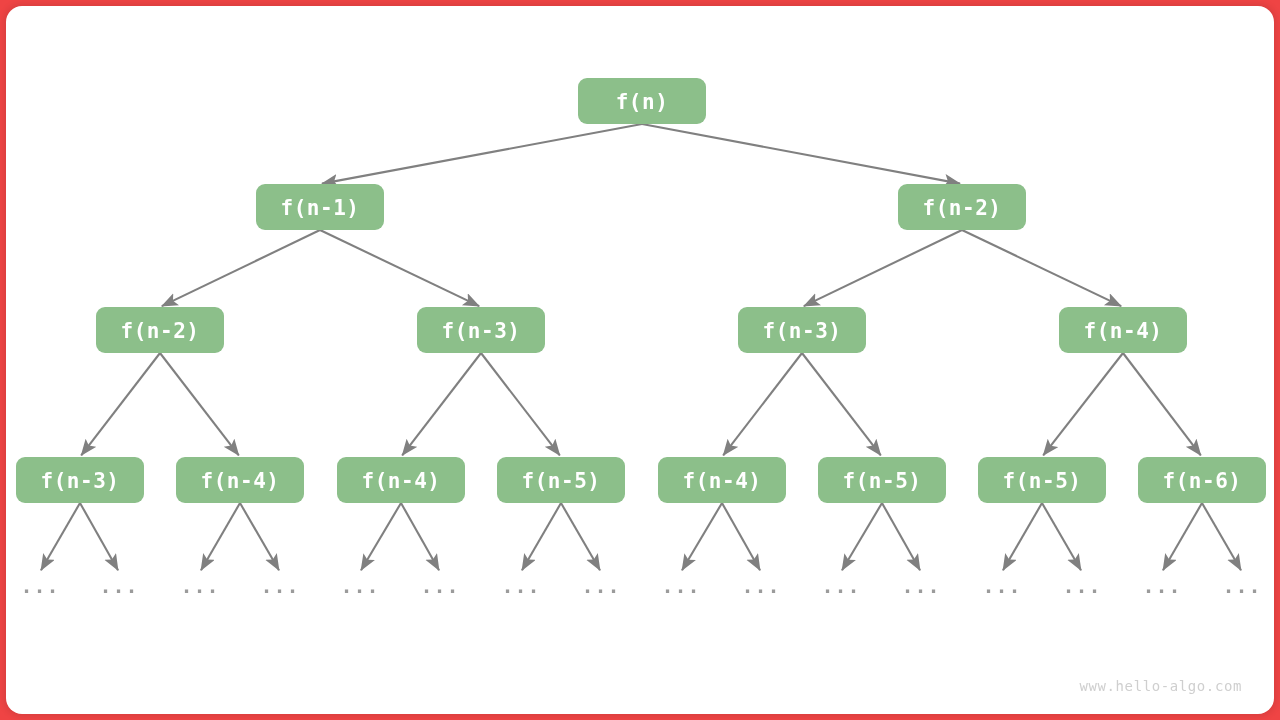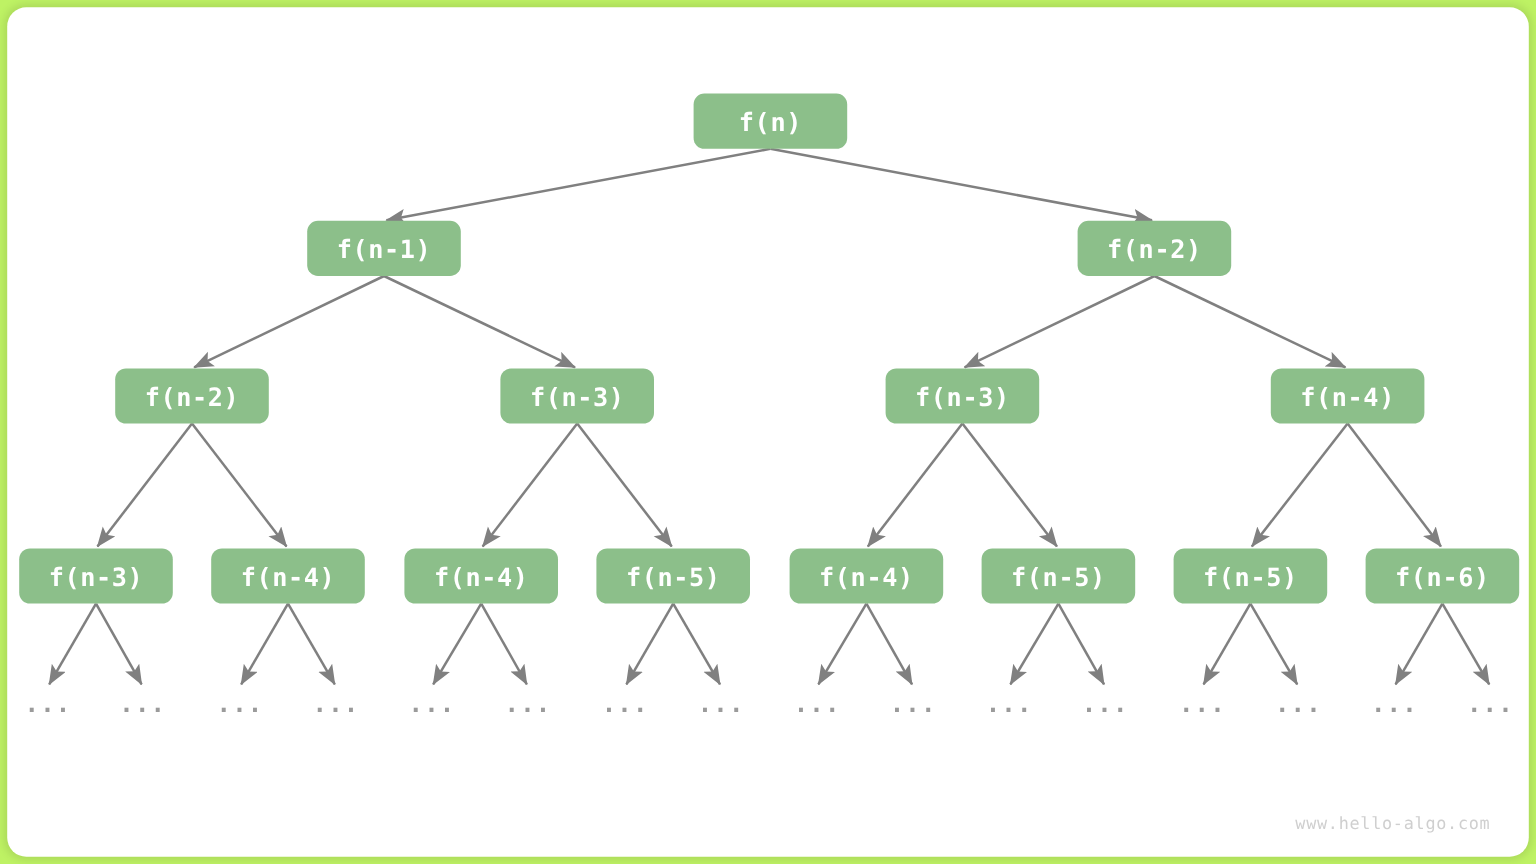--- a/index.html
+++ b/index.html
@@ -8,21 +8,21 @@
     width: 1280px;
     height: 720px;
     background: #ffffff;
     font-family: "DejaVu Sans Mono", monospace;
     overflow: hidden;
   }
   #canvas {
     position: relative;
     width: 1280px;
     height: 720px;
-    background: #bef264;
+    background: #ef4444;
   }
   #card {
     position: absolute;
     left: 6px;
     top: 6px;
     width: 1268px;
     height: 708px;
     background: #ffffff;
     border-radius: 16px;
     box-shadow: 0 0 7px 2px rgba(0,0,0,0.10);

